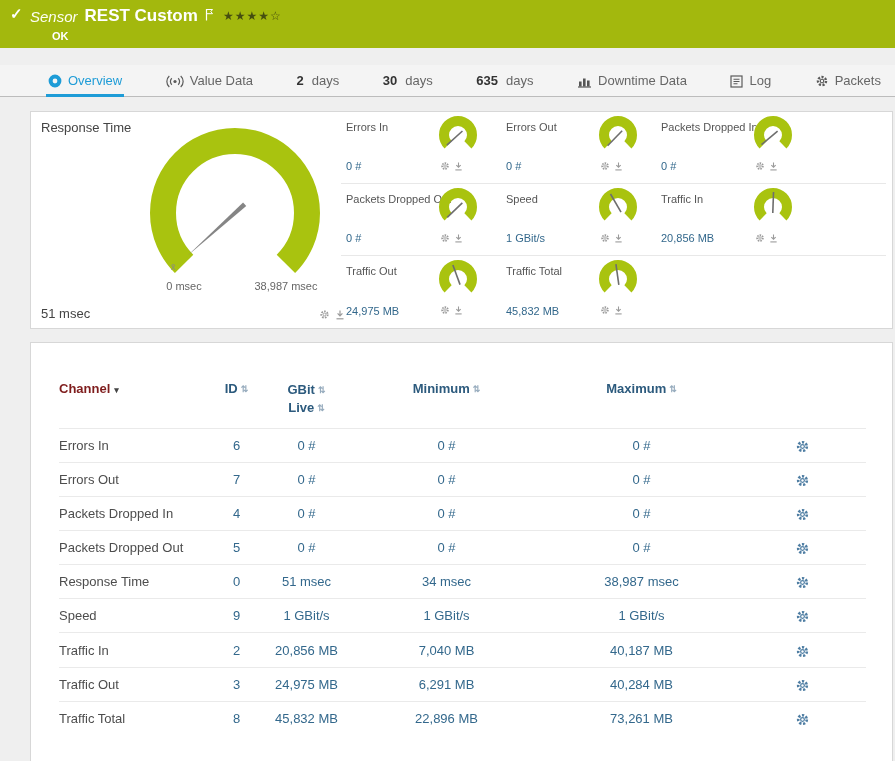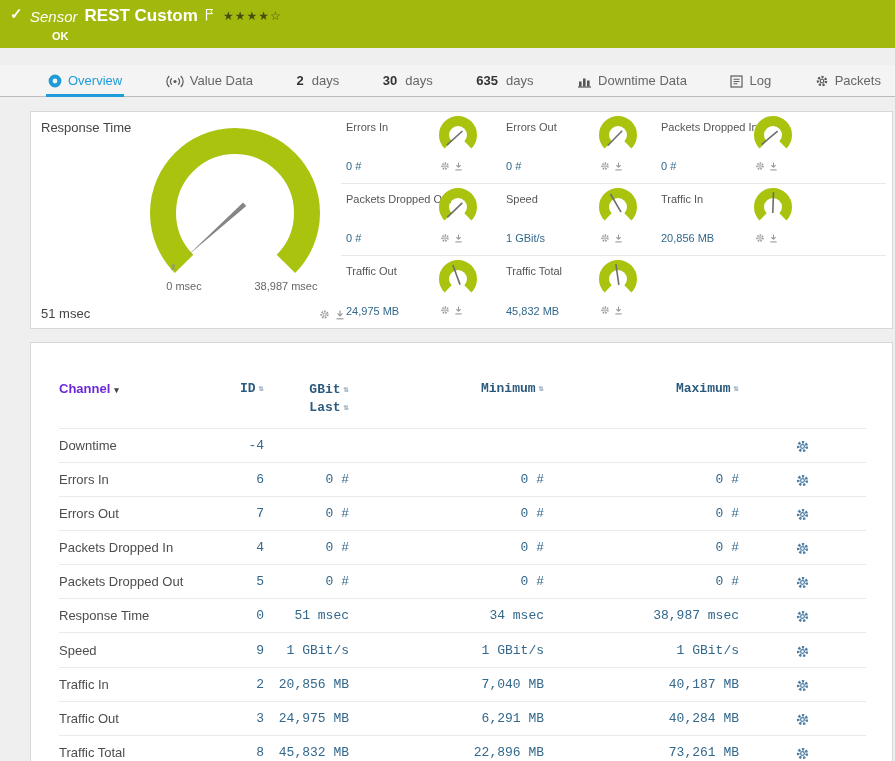--- a/index.html
+++ b/index.html
@@ -61,23 +61,23 @@
   .g-val { position:absolute; left:5px; bottom:11px; font-size:11px; color:#33688c; }
   .sgauge { position:absolute; left:95px; top:3px; }
   .arc-s { fill:none; stroke:#a9c30f; stroke-width:10; }
   .needle-s { stroke:#6e6e6e; stroke-width:1.6; }
   .g-icons { position:absolute; left:99px; top:49px; display:flex; gap:4px; align-items:center; }
 
   
   .table-panel { margin-top:13px; padding:22px 26px 10px 28px; height:420px; }
   table { width:100%; border-collapse:collapse; table-layout:fixed; }
   th { font-size:13px; text-align:left; vertical-align:top; padding:16px 0 12px 0; }
-  th.num, td.num { text-align:right;font-family:Liberation Mono, monospace; }
+  th.num, td.num { text-align:center; }
   th .hd { color:#2c5a7d; font-weight:bold; }
-  th.chh .hd { color:#6d28d9; }
+  th.chh .hd { color:#7f1d1d; }
   .caret { font-size:9px; color:#444; margin-left:4px; }
   .sort { font-size:9px; color:#96abbd; margin-left:3px; position:relative; top:-1px; }
   .twoline { line-height:1.35; }
   tbody td { border-top:1px solid #eaeaea; padding:8px 0; font-size:13px; line-height:17px; }
   td.ch { color:#4d4d4d; }
   td.num { color:#33688c; }
   td.gearcell { text-align:center; }
   td.gearcell svg { display:inline-block; vertical-align:middle; cursor:pointer; }
 </style>
 </head>
@@ -352,45 +352,34 @@
         <tr>
           <th class="chh">
             <span class="hd">Channel</span><span class="caret">▾</span>
           </th>
           <th class="num">
             <span class="hd">ID</span><span class="sort">⇅</span>
           </th>
           <th class="num">
             <div class="twoline">
               <div><span class="hd">GBit</span><span class="sort">⇅</span></div>
-              <div><span class="hd">Last</span><span class="sort">⇅</span></div>
+              <div><span class="hd">Live</span><span class="sort">⇅</span></div>
             </div>
           </th>
           <th class="num">
             <span class="hd">Minimum</span><span class="sort">⇅</span>
           </th>
           <th class="num">
             <span class="hd">Maximum</span><span class="sort">⇅</span>
           </th>
           <th></th>
         </tr>
       </thead>
       <tbody>
         <tr>
-          <td class="ch">Downtime</td>
-          <td class="num">-4</td>
-          <td class="num"></td>
-          <td class="num"></td>
-          <td class="num"></td>
-          <td class="gearcell"><svg width="15" height="15" viewBox="0 0 16 16">
-                <circle cx="8" cy="8" r="4.6" fill="none" stroke="#4f7ea3" stroke-width="2.8" stroke-dasharray="2.4 1.7"></circle>
-                <circle cx="8" cy="8" r="2" fill="none" stroke="#4f7ea3" stroke-width="1.3"></circle>
-              </svg></td>
-        </tr>
-        <tr>
           <td class="ch">Errors In</td>
           <td class="num">6</td>
           <td class="num">0 #</td>
           <td class="num">0 #</td>
           <td class="num">0 #</td>
           <td class="gearcell"><svg width="15" height="15" viewBox="0 0 16 16">
                 <circle cx="8" cy="8" r="4.6" fill="none" stroke="#4f7ea3" stroke-width="2.8" stroke-dasharray="2.4 1.7"></circle>
                 <circle cx="8" cy="8" r="2" fill="none" stroke="#4f7ea3" stroke-width="1.3"></circle>
               </svg></td>
         </tr>

